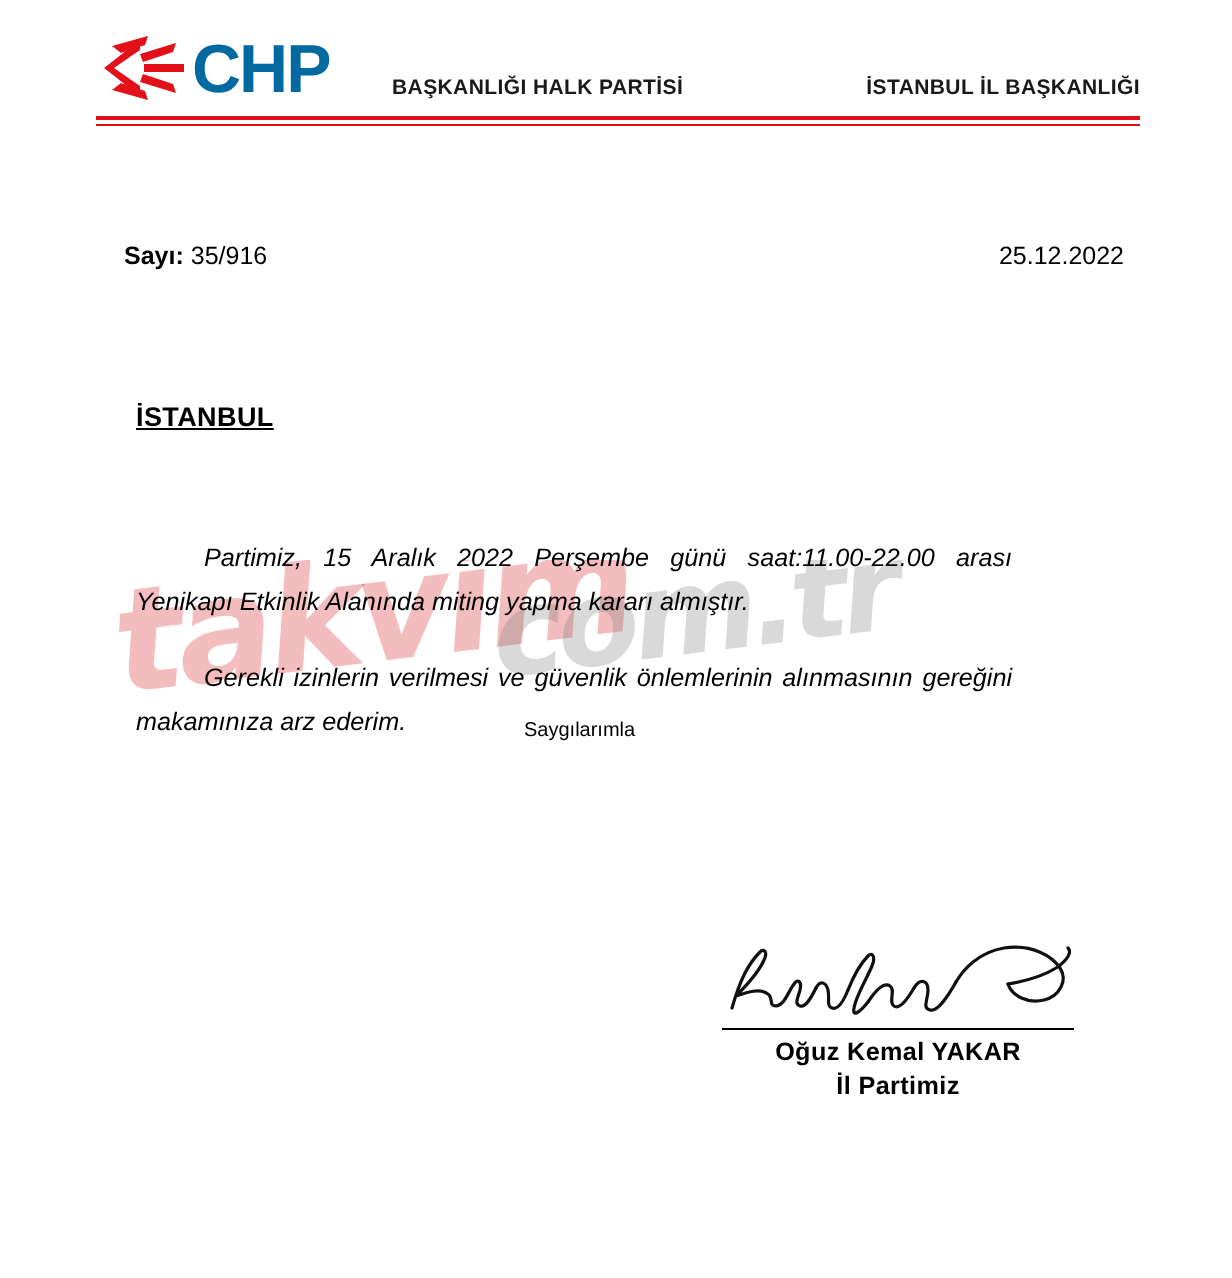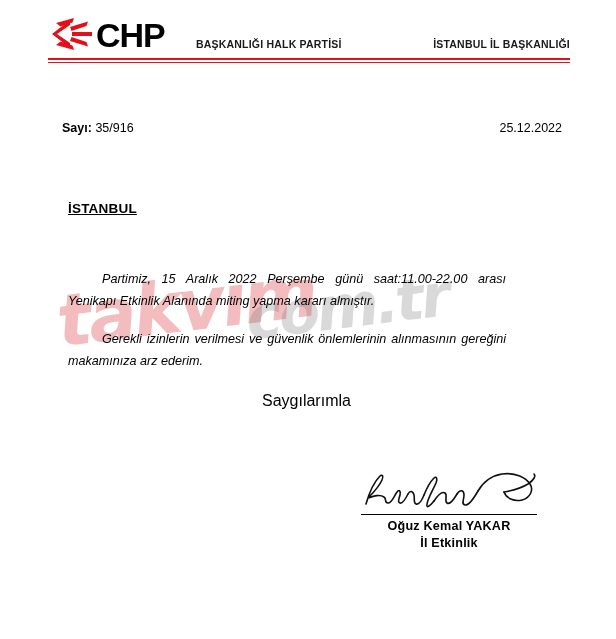--- a/index.html
+++ b/index.html
@@ -39,21 +39,21 @@
   .logo-mark {
     position: relative;
     width: 46px;
     height: 40px;
   }
   .logo-text {
     font-family: "Liberation Sans", sans-serif;
     font-weight: bold;
     font-size: 34px;
     letter-spacing: -1px;
-    color: #000000;
+    color: #0369a1;
     line-height: 38px;
     margin-left: 2px;
   }
   .party-name {
     position: absolute;
     left: 196px;
     top: 38px;
     font-size: 10.5px;
     font-weight: bold;
     letter-spacing: 0.2px;
@@ -139,22 +139,22 @@
     text-align: justify;
     font-style: italic;
   }
   .body-text p {
     margin: 0 0 16px 0;
     text-indent: 34px;
   }
   .regards {
     position: absolute;
     left: 262px;
-    top: 392px;
-    font-size: 16px;
+    top: 360px;
+    font-size: 10px;
   }
 
   
   .sign-block {
     position: absolute;
     left: 330px;
     top: 470px;
     width: 238px;
     text-align: center;
   }
@@ -277,16 +277,16 @@
           <path d="M94 25 C96 20, 100 12, 104 8 C106 6, 108 8, 106 13 C103 20, 98 28, 97 34 C96 39, 100 36, 104 31"></path>
           <path d="M104 31 C108 25, 112 21, 115 23 C118 25, 114 31, 117 33 C120 35, 124 29, 127 24"></path>
           <path d="M127 24 C130 19, 134 20, 134 25 C134 30, 131 34, 135 35 C139 36, 144 28, 148 21"></path>
           <path d="M148 21 C152 14, 160 6, 172 4 C186 2, 196 8, 200 14 C204 20, 200 28, 192 30 C184 32, 176 28, 174 22"></path>
           <path d="M174 22 C180 21, 190 19, 198 14 C204 10, 206 6, 204 4"></path>
         </g>
       </svg>
     </div>
     <div class="sign-rule"></div>
     <div class="sign-name">Oğuz Kemal YAKAR</div>
-    <div class="sign-role">İl Etkinlik</div>
+    <div class="sign-role">İl Partimiz</div>
   </div>
 
 </div>
 
 </body></html>

